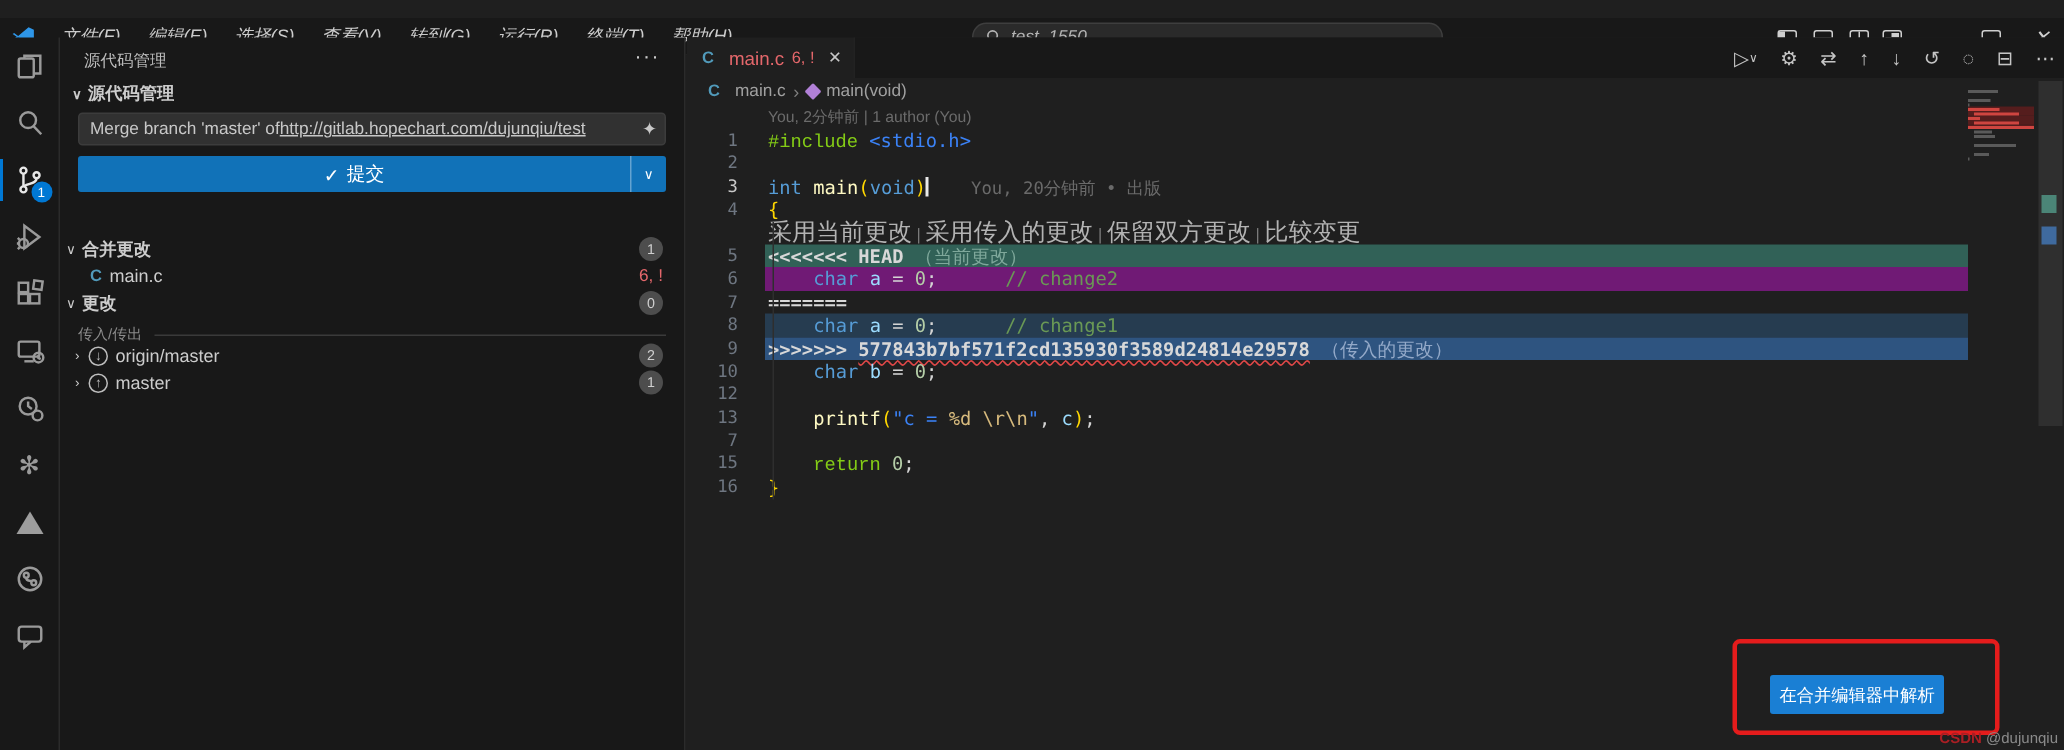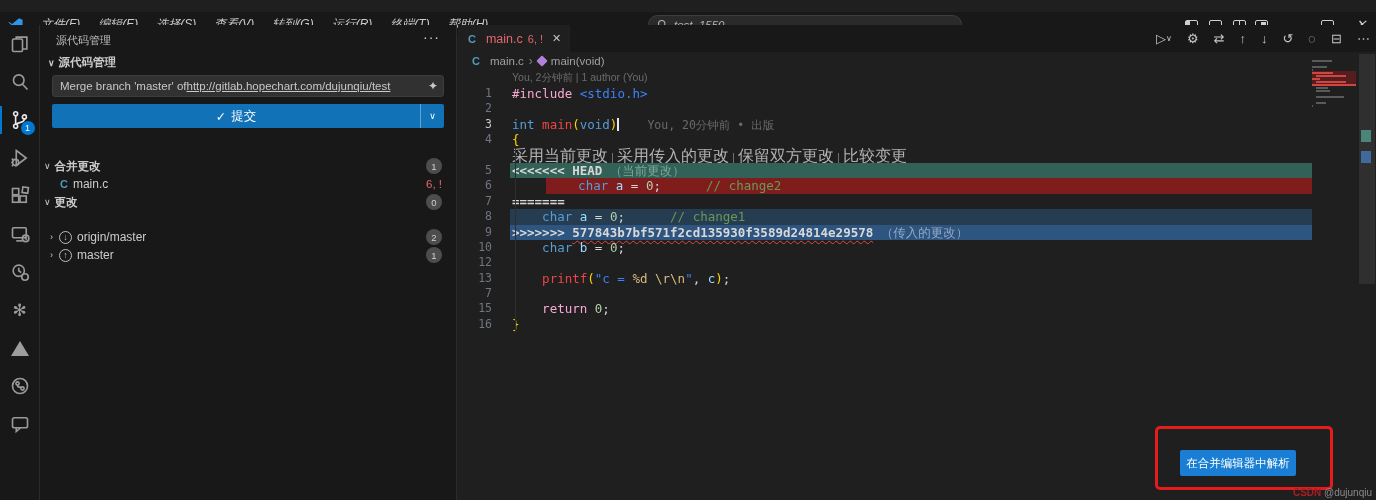--- a/index.html
+++ b/index.html
@@ -70,27 +70,27 @@
   .bc-sep { color:#808080; font-size:12px; }
   .sym-method { width:8px; height:8px; background:#b180d7; transform:rotate(45deg); border-radius:1px; }
   .authors-lens { position:absolute; left:54px; top:46px; font-size:10.5px; color:#6b6b6b; }
 
   .code { position:absolute; left:0; top:61px; right:64px; }
   .crow { display:flex; height:15.4px; font-family:"DejaVu Sans Mono","Liberation Mono",monospace; font-size:12.5px; line-height:15.4px; white-space:pre; }
   .gut { width:52px; flex:0 0 auto; text-align:right; padding-right:18px; color:#6e7681; font-size:11.5px; }
   .gut.on { color:#c8c8c8; }
   .ctext { flex:1; padding-left:2px; }
   .crow.cur-head  .ctext { background:#316157; }
-  .crow.cur-body  .ctext { background:#7f1d1d;margin-left:36px; }
+  .crow.cur-body  .ctext { background:#701a75; }
   .crow.inc-body  .ctext { background:#263c50; }
   .crow.inc-head  .ctext { background:#2e5480; }
   .tk { color:#d4d4d4; }
   .kw  { color:#569cd6;text-align:right; }
-  .kw2 { color:#f9a8d4; }
-  .fn  { color:#ef4444; }
+  .kw2 { color:#84cc16;font-family:Liberation Mono, monospace; }
+  .fn  { color:#fef9c3; }
   .str { color:#3b82f6; }
   .esc { color:#d7ba7d; }
   .num { color:#b5cea8; }
   .cmt { color:#6a9955; }
   .var { color:#9cdcfe; }
   .op  { color:#d4d4d4; }
   .au  { color:#ffd700; }
   .mk  { color:#d8d8d8; font-weight:600; }
   .mknote-g { color:#7fa89b;margin-top:14px; }
   .mknote-b { color:#93a9c8; }
@@ -272,20 +272,24 @@
     </div>
     <div class="trow" style="top:150px;padding-left:20px">
       <span class="cfile">C</span>
       <span class="lbl">main.c</span>
       <span class="dec">6, !</span>
     </div>
     <div class="trow" style="top:168px">
       <span class="chev">∨</span>
       <span class="hd">更改</span>
       <span class="badge">0</span>
+    </div>
+    <div class="inout">
+      <span>传入/传出</span>
+        <span class="rule"></span>
     </div>
     <div class="trow" style="top:203px;padding-left:6px">
       <span class="chev">›</span>
       <span class="circ">↓</span>
       <span class="lbl">origin/master</span>
       <span class="badge">2</span>
     </div>
     <div class="trow" style="top:221px;padding-left:6px">
       <span class="chev">›</span>
       <span class="circ">↑</span>

